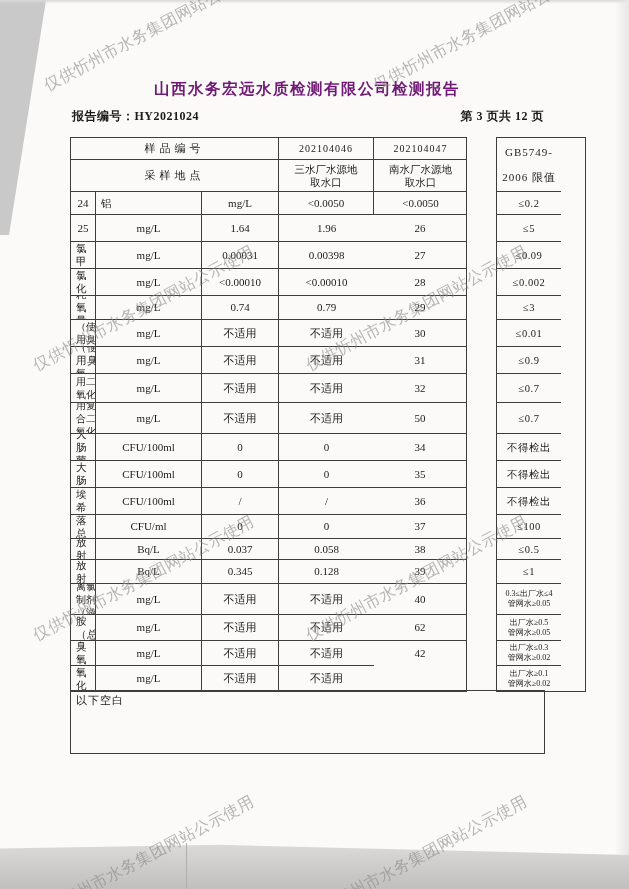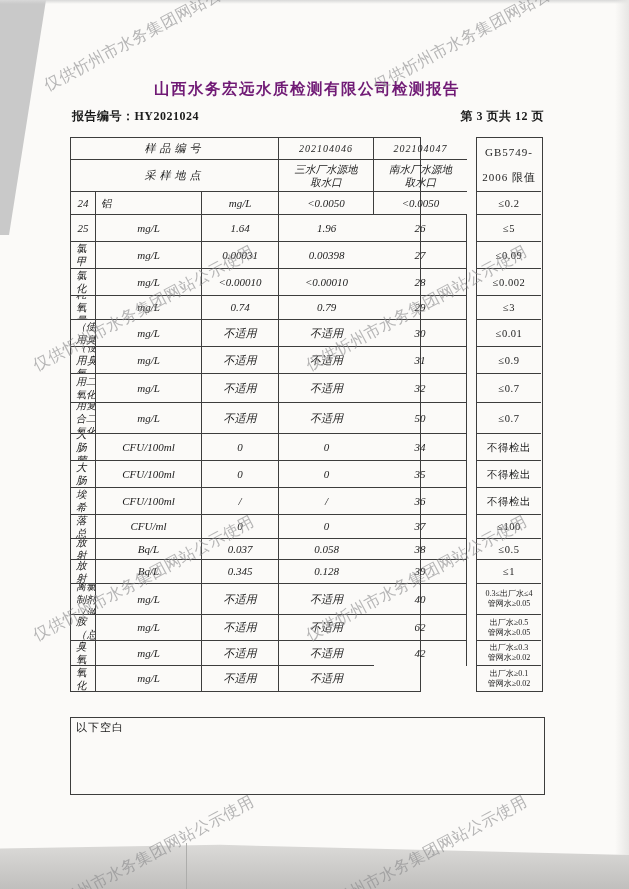--- a/index.html
+++ b/index.html
@@ -26,38 +26,38 @@
   
   .doc{position:absolute;inset:0;z-index:2;color:#1b1b1b;}
   .title{position:absolute;left:70px;top:79px;width:474px;text-align:center;
     font-family:"Liberation Sans","DejaVu Sans",sans-serif;
     font-weight:bold;font-size:15.5px;letter-spacing:1.5px;color:#701a75;}
   .meta{position:absolute;left:72px;top:108px;width:472px;display:flex;
     justify-content:space-between;font-size:12px;font-weight:bold;letter-spacing:0.5px;}
 
   .grid{position:absolute;display:grid;box-sizing:border-box;
     border:1.5px solid #3d3d3d;background:transparent;}
-  #tableA{left:70px;top:137px;width:351px;grid-template-columns:25px 106px 77px 95px 93px;font-style:italic;}
-  #tableB{left:476px;top:137px;width:67px;grid-template-columns:64px;}
+  #tableA{left:70px;top:137px;width:397px;grid-template-columns:25px 106px 77px 95px 93px;}
+  #tableB{left:496px;top:137px;width:90px;grid-template-columns:64px;}
   .cell{box-sizing:border-box;border-right:1px solid #3d3d3d;border-bottom:1px solid #3d3d3d;
     display:flex;align-items:center;justify-content:center;text-align:center;
     font-size:11px;white-space:pre-line;line-height:13px;overflow:hidden;}
   .cell.lastcol{border-right:none;}
   .cell.lastrow{border-bottom:none;}
   .cell.name{justify-content:flex-start;text-align:left;padding:1px 2px 1px 5px;
     font-size:10.5px;letter-spacing:0.5px;}
   .cell.name.tight{font-size:10px;letter-spacing:0;}
   .cell.hdr{letter-spacing:4px;}
   .cell.sampleid{font-size:10px;letter-spacing:1px;}
   .cell.loc{font-size:10.5px;line-height:13px;}
   .cell.limit{font-size:10.5px;letter-spacing:0.5px;}
   .cell.limit.small{font-size:8px;line-height:10px;letter-spacing:0;}
   .cell.limithdr{font-size:11px;line-height:25px;letter-spacing:1px;}
-  .footer-box{position:absolute;left:70px;top:690px;width:475px;height:78px;
-    box-sizing:border-box;border:1.5px solid #3d3d3d;margin-top:27px;}
+  .footer-box{position:absolute;left:70px;top:690px;width:475px;height:64px;
+    box-sizing:border-box;border:1.5px solid #3d3d3d;}
   .footer-note{position:absolute;left:5px;top:2px;font-size:11px;letter-spacing:1px;}
 </style>
 </head>
 <body>
 
 <div class="page">
 
   <div class="artifact corner-tl"></div>
   <div class="artifact edge-top"></div>
   <div class="artifact edge-right"></div>

